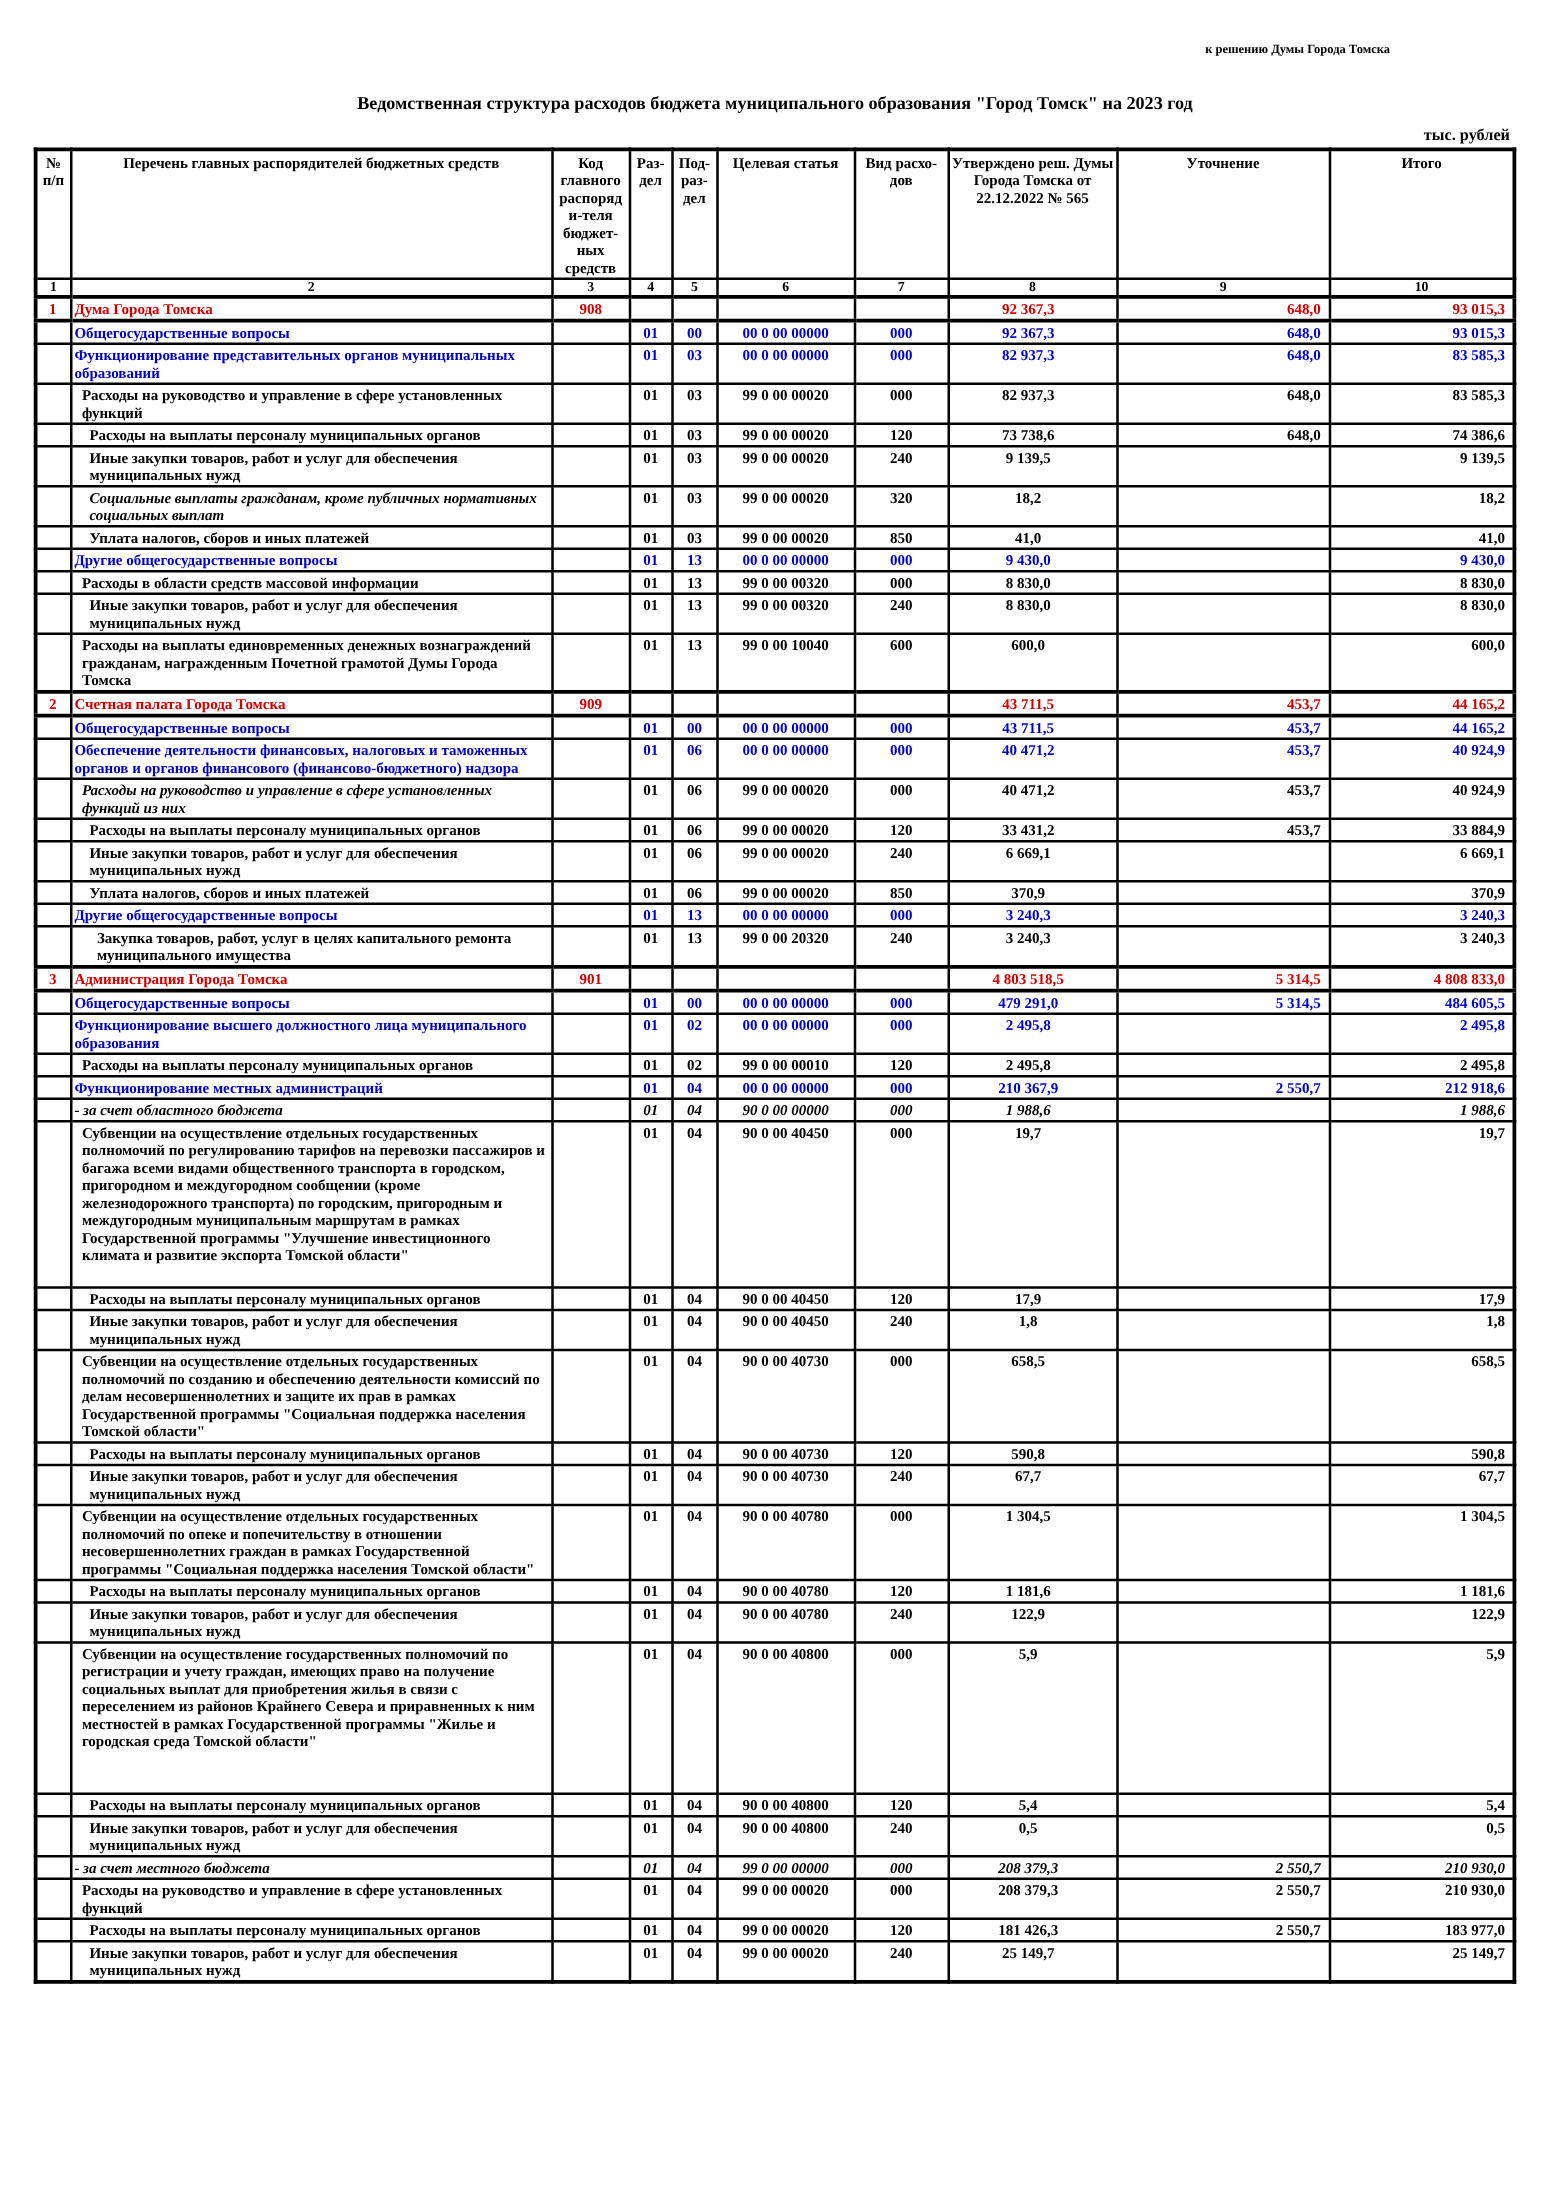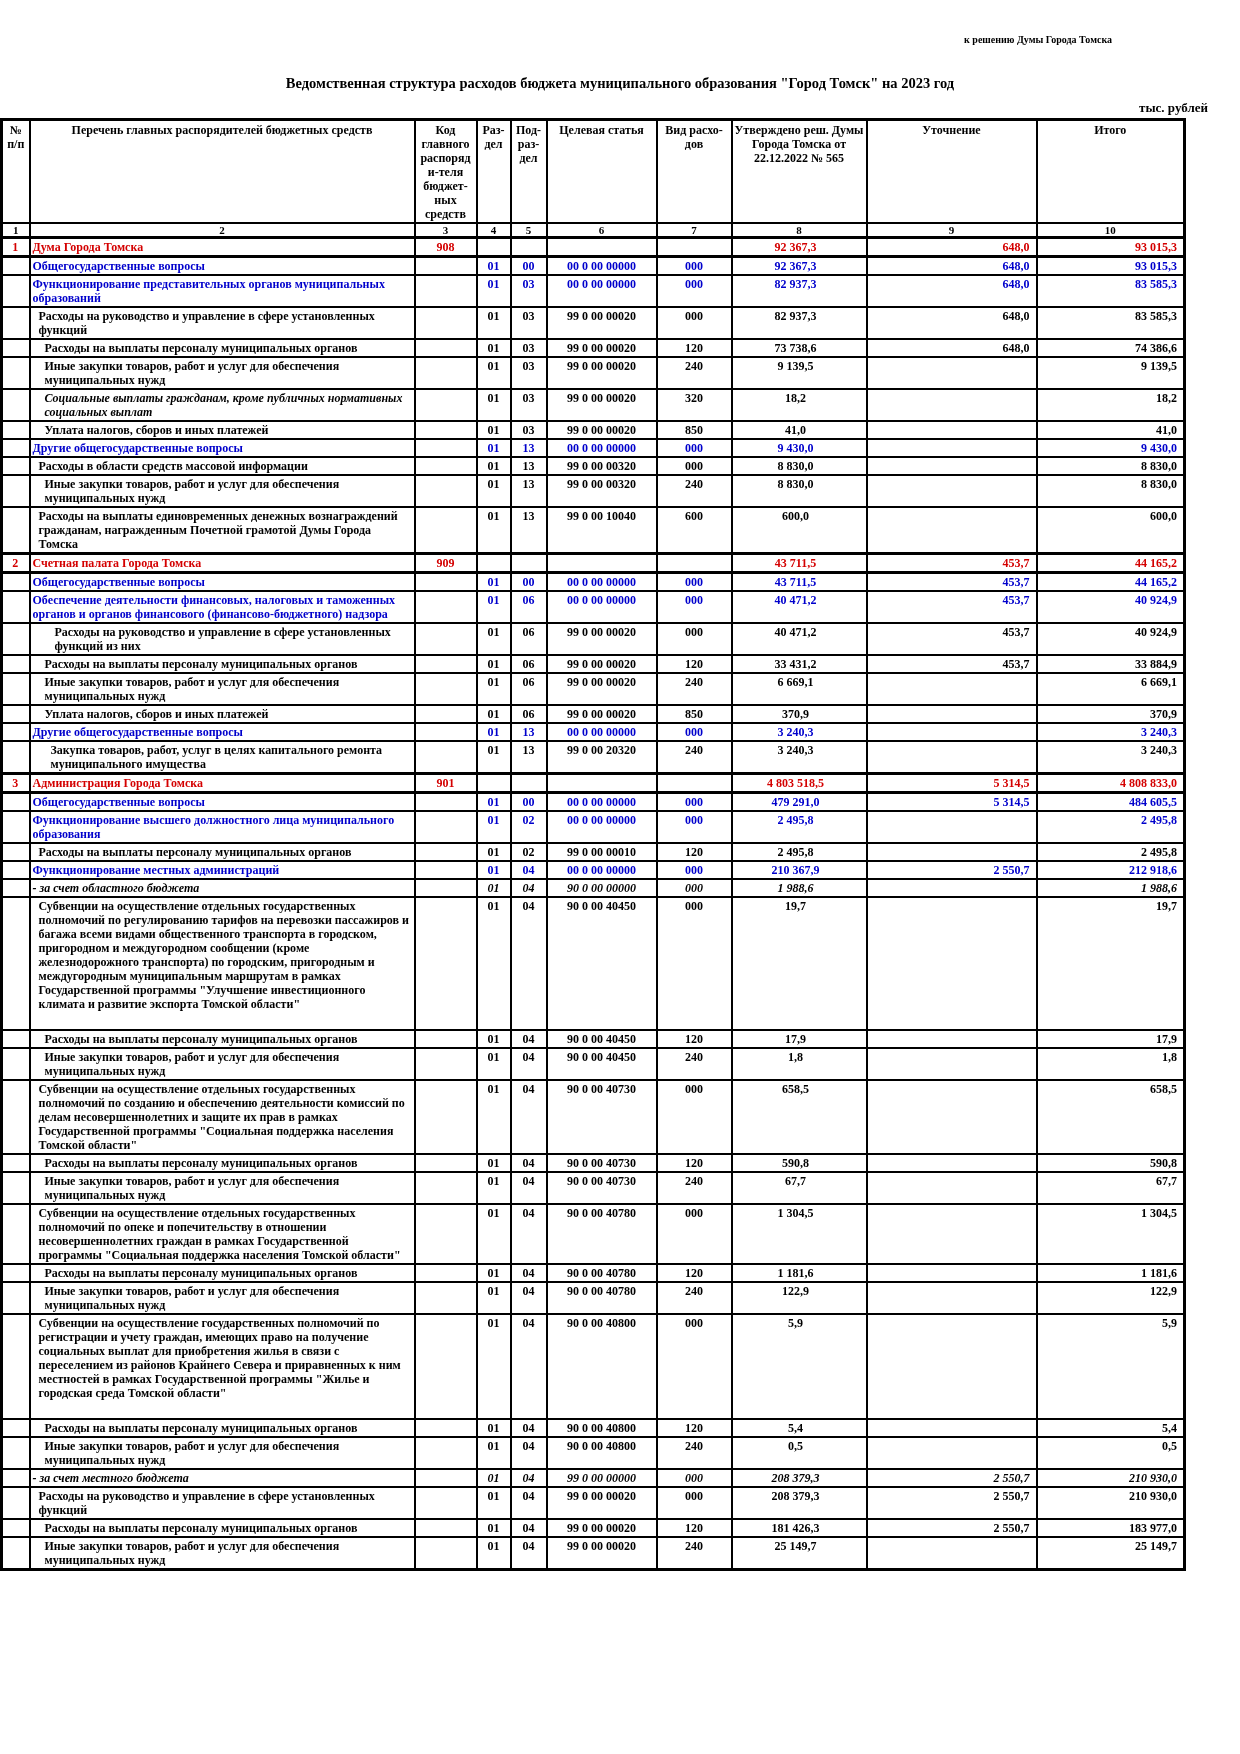--- a/index.html
+++ b/index.html
@@ -8,21 +8,21 @@
   body {
     width:1240px; min-height:1754px; background:#ffffff;
     font-family:"Liberation Serif", serif; font-weight:bold; color:var(--ink);
   }
   .corner-note { text-align:right; padding:34px 128px 0 0; font-size:10px; }
   .doc-title  { text-align:center; margin-top:30px; font-size:14.5px; }
   .units-note { text-align:right; margin:8px 32px 2px 0; font-size:13px; }
 
   table.budget {
     border-collapse:collapse; table-layout:fixed;
-    width:1183px; border:3px solid #000;
+    margin-left:27px; width:1183px; border:3px solid #000;
   }
   th, td {
     border:2px solid #000; vertical-align:top;
     padding:1px 2px; font-size:12px; line-height:14px;
     word-wrap:break-word;
   }
   thead tr.head-main th { height:98px; text-align:center; vertical-align:top; padding-top:2px; }
   thead tr.head-nums th { font-size:11px; line-height:12px; padding:0; border-bottom:3px solid #000; }
 
   td.c-num { text-align:center; padding-left:0; padding-right:1px; }
@@ -258,21 +258,21 @@
     <td class="c-rz">01</td>
     <td class="c-pr">06</td>
     <td class="c-cs">00 0 00 00000</td>
     <td class="c-vr">000</td>
     <td class="c-app">40 471,2</td>
     <td class="c-adj">453,7</td>
     <td class="c-tot">40 924,9</td>
   </tr>
       <tr class="style-normal">
     <td class="c-num"></td>
-    <td class="c-name" style="padding-left: 24px;">Расходы на руководство и управление в сфере установленных функций из них</td>
+    <td class="c-name" style="padding-left: 8px; font-style: italic;">Расходы на руководство и управление в сфере установленных функций из них</td>
     <td class="c-code"></td>
     <td class="c-rz">01</td>
     <td class="c-pr">06</td>
     <td class="c-cs">99 0 00 00020</td>
     <td class="c-vr">000</td>
     <td class="c-app">40 471,2</td>
     <td class="c-adj">453,7</td>
     <td class="c-tot">40 924,9</td>
   </tr>
       <tr class="style-normal">
@@ -510,21 +510,21 @@
     <td class="c-rz">01</td>
     <td class="c-pr">04</td>
     <td class="c-cs">90 0 00 40780</td>
     <td class="c-vr">240</td>
     <td class="c-app">122,9</td>
     <td class="c-adj"></td>
     <td class="c-tot">122,9</td>
   </tr>
       <tr class="style-normal">
     <td class="c-num"></td>
-    <td class="c-name" style="padding-left: 8px; padding-bottom: 18px;">Субвенции на осуществление государственных полномочий по регистрации и учету граждан, имеющих право на получение социальных выплат для приобретения жилья в связи с переселением из районов Крайнего Севера и приравненных к ним местностей в рамках Государственной программы "Жилье и городская среда Томской области"</td>
+    <td class="c-name" style="padding-left: 8px; padding-bottom: 34px;">Субвенции на осуществление государственных полномочий по регистрации и учету граждан, имеющих право на получение социальных выплат для приобретения жилья в связи с переселением из районов Крайнего Севера и приравненных к ним местностей в рамках Государственной программы "Жилье и городская среда Томской области"</td>
     <td class="c-code"></td>
     <td class="c-rz">01</td>
     <td class="c-pr">04</td>
     <td class="c-cs">90 0 00 40800</td>
     <td class="c-vr">000</td>
     <td class="c-app">5,9</td>
     <td class="c-adj"></td>
     <td class="c-tot">5,9</td>
   </tr>
       <tr class="style-normal">

